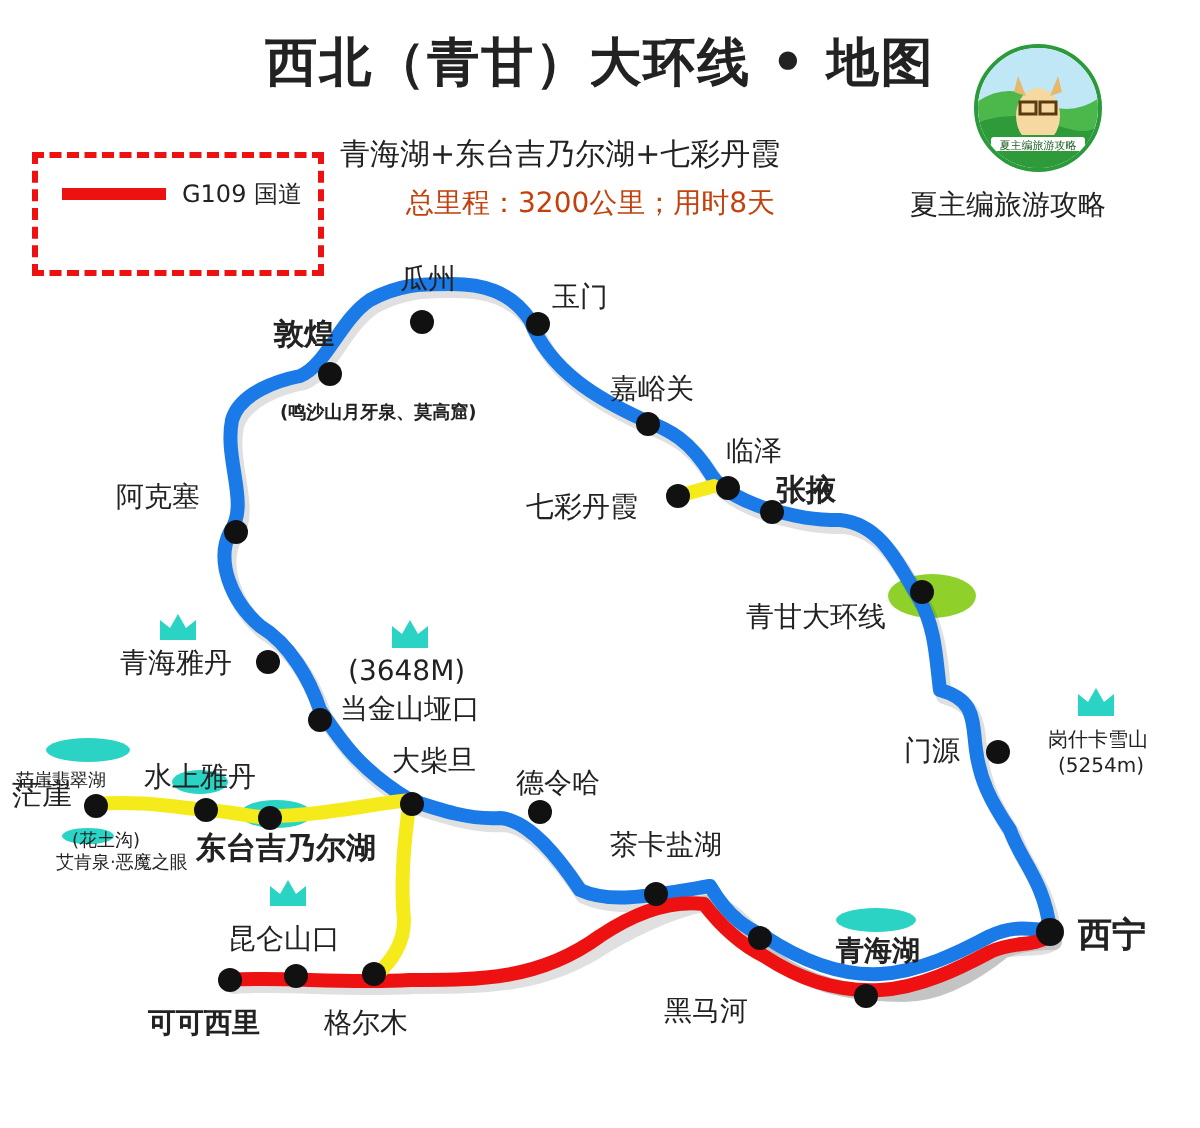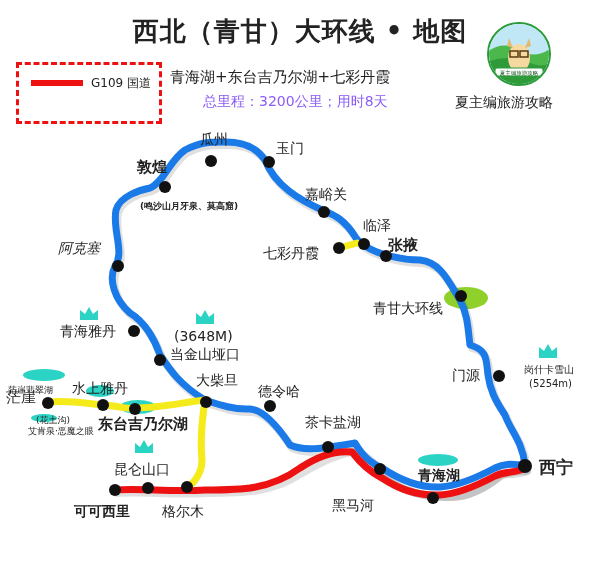--- a/index.html
+++ b/index.html
@@ -1,26 +1,26 @@
 <!DOCTYPE html>
 <html><head>
 <meta charset="utf-8">
 <style>
   html, body { margin: 0; padding: 0; background: #ffffff; }
   body { width: 600px; height: 564px; position: relative; overflow: hidden;
          font-family: "DejaVu Sans", "Liberation Sans", sans-serif; color: #222; }
   .title { position: absolute; left: 0; width: 600px; top: 14px; text-align: center;
            font-size: 26px; font-weight: bold; color: #222; letter-spacing: 1px; }
-  .legend { position: absolute; left: 16px; top: 62px; width: 146px; height: 62px;
+  .legend { position: absolute; left: 16px; top: 76px; width: 146px; height: 62px;
             border: 3px dashed #e11; box-sizing: border-box; text-align: center; }
   .legend-row { position: absolute; left: 12px; height: 18px; display: flex; align-items: center; }
   .legend-swatch { width: 52px; height: 6px; margin-right: 8px; }
   .legend-label { font-size: 12px; color: #222; white-space: nowrap; }
   .subtitle { position: absolute; left: 170px; top: 68px; font-size: 15px; color: #222; white-space: nowrap; text-align: right; }
-  .subtitle2 { position: absolute; left: 203px; top: 93px; font-size: 14px; color: #8b5cf6; white-space: nowrap; }
+  .subtitle2 { position: absolute; left: 203px; top: 93px; font-size: 14px; color: #c2410c; white-space: nowrap; }
   .brand { position: absolute; left: 455px; top: 94px; font-size: 14px; color: #222; white-space: nowrap; }
   .logo { position: absolute; left: 487px; top: 22px; width: 64px; height: 64px; }
   svg.map { position: absolute; left: 0; top: 0; }
   .lbl { position: absolute; white-space: nowrap; color: #222; }
   .lbl.n { font-size: 14px; }
   .lbl.b { font-size: 15px; font-weight: bold; }
   .lbl.s { font-size: 10px; }
   .lbl.xs { font-size: 9px; }
 </style>
 </head>
@@ -118,21 +118,21 @@
 
 <div class="lbl b" style="left:137px;top:158px;">敦煌</div>
 <div class="lbl xs" style="left:140px;top:200px;font-weight:bold;">(鸣沙山月牙泉、莫高窟)</div>
 <div class="lbl n" style="left:200px;top:131px;">瓜州</div>
 <div class="lbl n" style="left:276px;top:140px;">玉门</div>
 <div class="lbl n" style="left:305px;top:186px;">嘉峪关</div>
 <div class="lbl n" style="left:363px;top:217px;">临泽</div>
 <div class="lbl n" style="left:263px;top:245px;">七彩丹霞</div>
 <div class="lbl b" style="left:388px;top:236px;">张掖</div>
 <div class="lbl n" style="left:373px;top:300px;">青甘大环线</div>
-<div class="lbl n" style="left:58px;top:240px;font-style:italic;">阿克塞</div>
+<div class="lbl n" style="left:58px;top:240px;">阿克塞</div>
 <div class="lbl n" style="left:60px;top:323px;">青海雅丹</div>
 <div class="lbl n" style="left:174px;top:328px;">(3648M)</div>
 <div class="lbl n" style="left:170px;top:346px;">当金山垭口</div>
 <div class="lbl n" style="left:196px;top:372px;">大柴旦</div>
 <div class="lbl n" style="left:258px;top:383px;">德令哈</div>
 <div class="lbl xs" style="left:8px;top:384px;">茫崖翡翠湖</div>
 <div class="lbl n" style="left:6px;top:388px;font-size:15px;">茫崖</div>
 <div class="lbl xs" style="left:4px;top:414px;margin-left:32px;">(花土沟)</div>
 <div class="lbl xs" style="left:28px;top:425px;">艾肯泉·恶魔之眼</div>
 <div class="lbl n" style="left:72px;top:380px;">水上雅丹</div>

